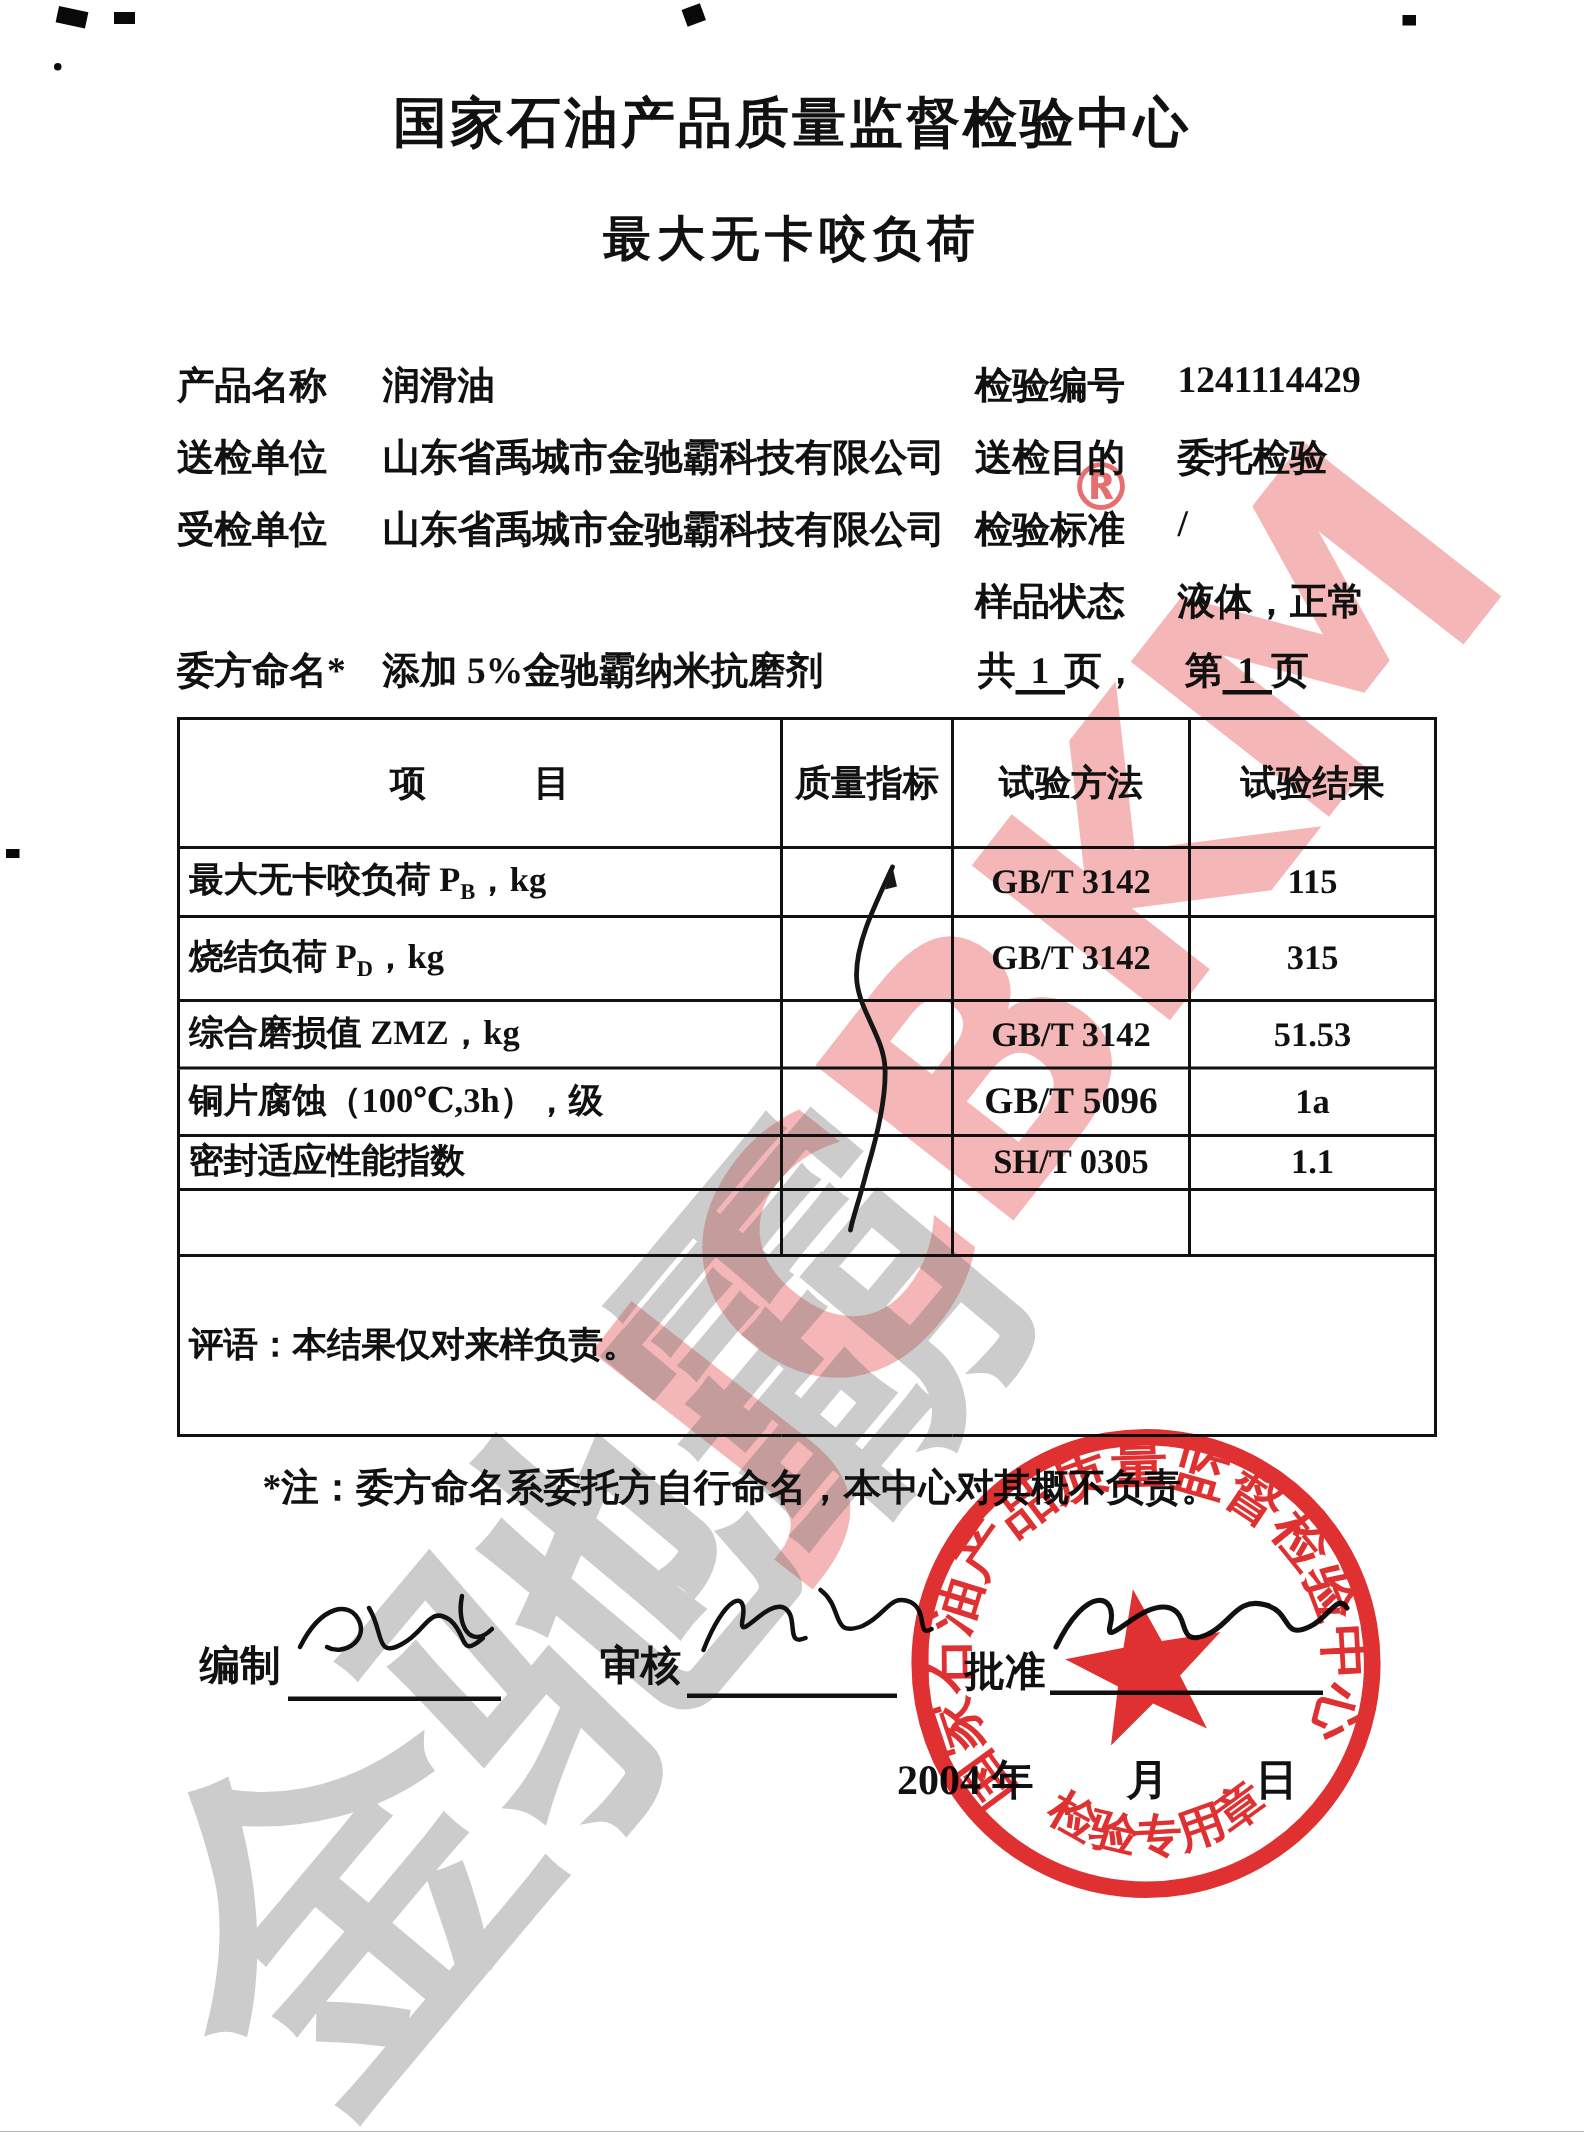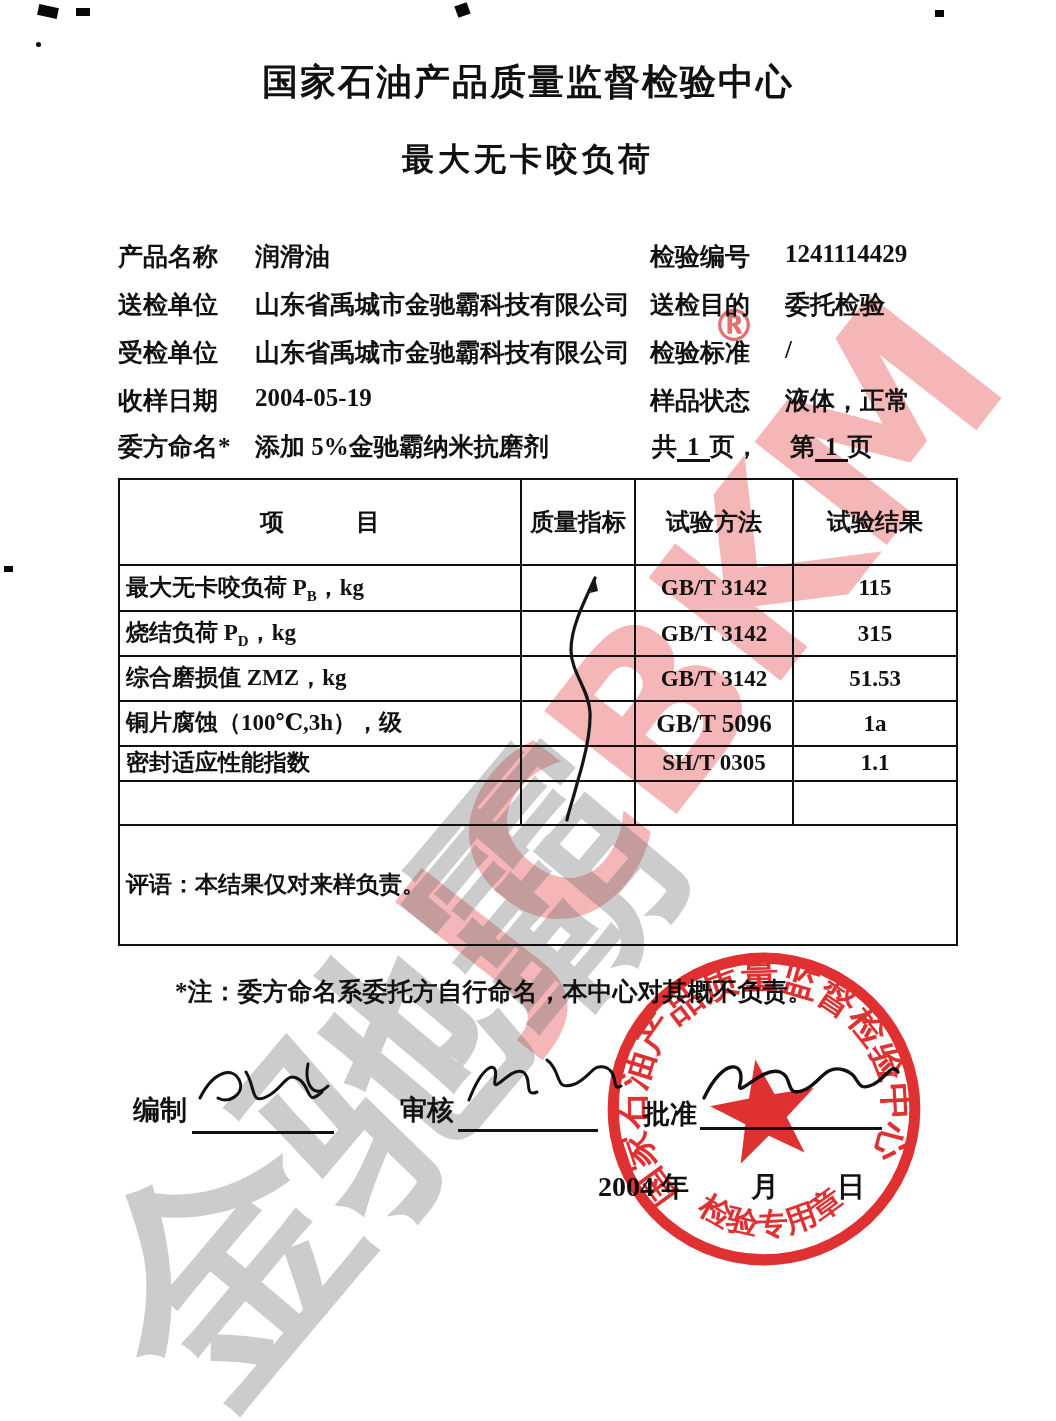--- a/index.html
+++ b/index.html
@@ -76,24 +76,20 @@
     <span class="lab">产品名称</span>
     <span>润滑油</span>
   </div>
   <div class="field" style="left:118px;top:288px">
     <span class="lab">送检单位</span>
     <span>山东省禹城市金驰霸科技有限公司</span>
   </div>
   <div class="field" style="left:118px;top:336px">
     <span class="lab">受检单位</span>
     <span>山东省禹城市金驰霸科技有限公司</span>
-  </div>
-  <div class="field" style="left:118px;top:384px">
-    <span class="lab">收样日期</span>
-    <span>2004-05-19</span>
   </div>
   <div class="field" style="left:118px;top:430px">
     <span class="lab">委方命名*</span>
     <span>添加 5%金驰霸纳米抗磨剂</span>
   </div>
 
   <div class="field right" style="left:650px;top:240px">
     <span class="lab">检验编号</span>
     <span>1241114429</span>
   </div>
@@ -130,21 +126,21 @@
       <th class="c">质量指标</th>
       <th class="c">试验方法</th>
       <th class="c">试验结果</th>
     </tr>
     <tr style="height:46px">
       <td class="item"><span>最大无卡咬负荷 P</span><sub>B</sub><span>，kg</span></td>
       <td class="c"></td>
       <td class="c">GB/T 3142</td>
       <td class="c">115</td>
     </tr>
-    <tr style="height:45px">
+    <tr style="height:56px">
       <td class="item"><span>烧结负荷 P</span><sub>D</sub><span>，kg</span></td>
       <td class="c"></td>
       <td class="c">GB/T 3142</td>
       <td class="c">315</td>
     </tr>
     <tr style="height:45px">
       <td class="item"><span>综合磨损值 ZMZ，kg</span><sub></sub><span></span></td>
       <td class="c"></td>
       <td class="c">GB/T 3142</td>
       <td class="c">51.53</td>

